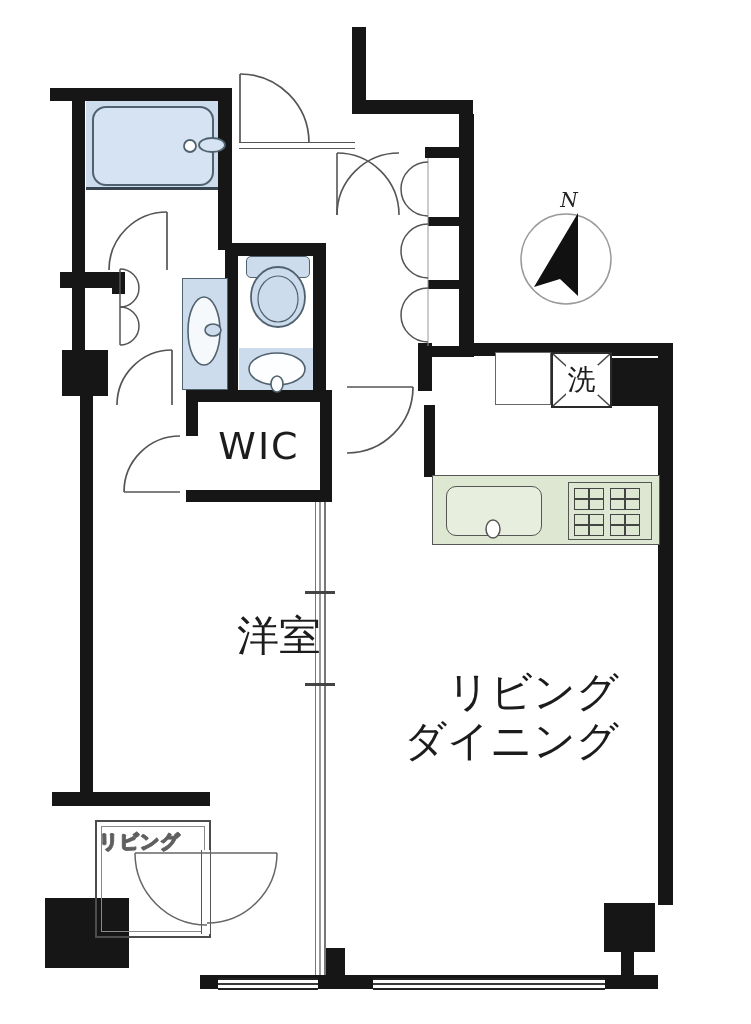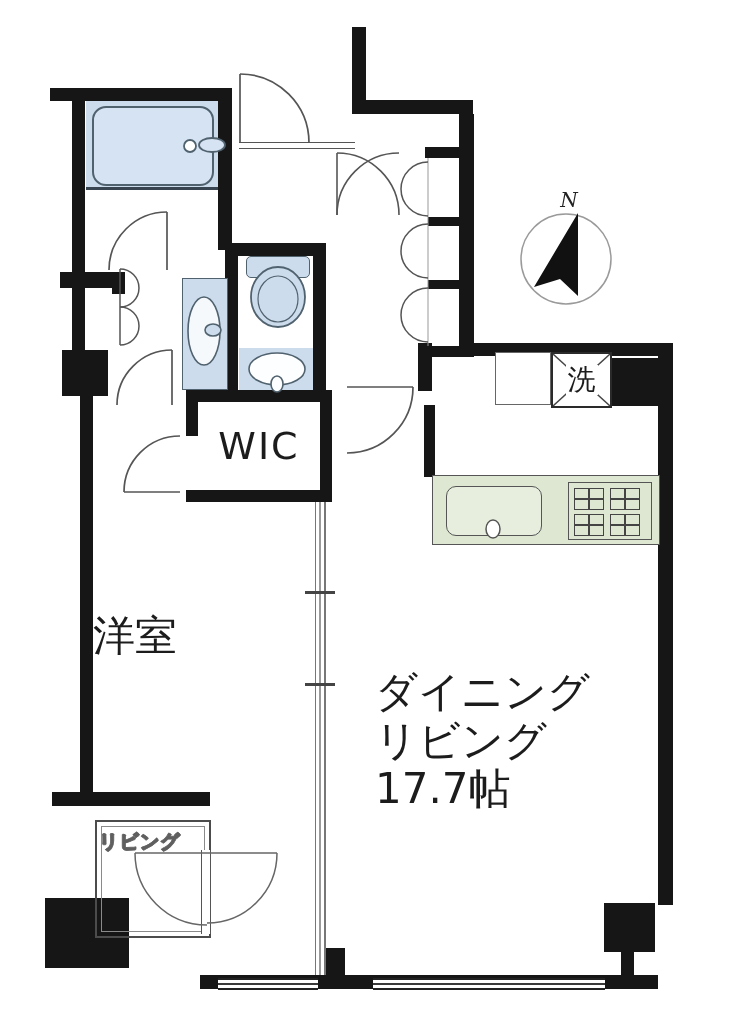--- a/index.html
+++ b/index.html
@@ -7,21 +7,21 @@
     --fixture-blue:#ccdcec; --fixture-blue-light:#d6e3f2;
     --fixture-border:#51626f; --kitchen-green:#dde7d1; --kitchen-green-light:#e7eedd;
     --line-gray:#666666; --thin-dark:#3a3a3a;
   }
   html,body{margin:0;padding:0;background:#fff}
   .plan{position:relative;width:751px;height:1024px;background:var(--background);
         font-family:"DejaVu Sans","Liberation Sans",sans-serif;overflow:hidden}
   .w{position:absolute;background:var(--wall)}
   .abs{position:absolute}
   svg.overlay{position:absolute;left:0;top:0;pointer-events:none}
-  .room-label{position:absolute;color:#1c1c1c;text-align:left;font-weight:500;line-height:1.16;white-space:nowrap}
+  .room-label{position:absolute;color:#1c1c1c;text-align:right;font-weight:500;line-height:1.16;white-space:nowrap}
   .bedroom-label{font-size:42px}
   .living-label{font-size:42px}
   .wic-label{font-size:38px;letter-spacing:2px;display:flex;align-items:center;justify-content:center}
   .laundry-box{border:2.5px solid #2a2a2a;background:#fff}
   .laundry-label{position:absolute;left:0;top:0;right:0;bottom:0;display:flex;align-items:center;justify-content:center;
                  font-size:28px;color:#1c1c1c}
   .laundry-label span{background:#fff;padding:0 2px;line-height:1.05}
   .balcony-rect{border:2px solid #4c4c4c}
   .balcony-inner{position:absolute;left:4px;top:4px;right:4px;bottom:4px;border:1px solid #8a8a8a}
   .balcony-label{position:absolute;font-size:19px;font-weight:700;color:#fff;letter-spacing:1px;white-space:nowrap;
@@ -203,26 +203,25 @@
     <g stroke="#555" stroke-width="1.5">
       <ellipse cx="493" cy="529" rx="7" ry="9" fill="#ffffff"></ellipse>
     </g>
 
     <g>
       <circle cx="566" cy="259" r="45" fill="none" stroke="#9a9a9a" stroke-width="1.5"></circle>
       <polygon points="578,213 578,296 560,279 534,287" fill="#111"></polygon>
     </g>
   </svg>
 
-  <div class="room-label bedroom-label" style="left:93px;top:612px;width:200px">
+  <div class="room-label bedroom-label" style="left:121px;top:612px;width:200px">
     <div>洋室</div>
   </div>
 
   <div class="room-label living-label" style="left:375px;top:668px;width:244px">
+    <div>リビング</div>
     <div>ダイニング</div>
-    <div>リビング</div>
-    <div>17.7帖</div>
   </div>
 
   <div class="room-label wic-label" style="left:198px;top:402px;width:122px;height:88px">WIC</div>
 
   <div class="north-label" style="left:552px;top:188px;width:34px">N</div>
 </div>
 
 </body></html>

